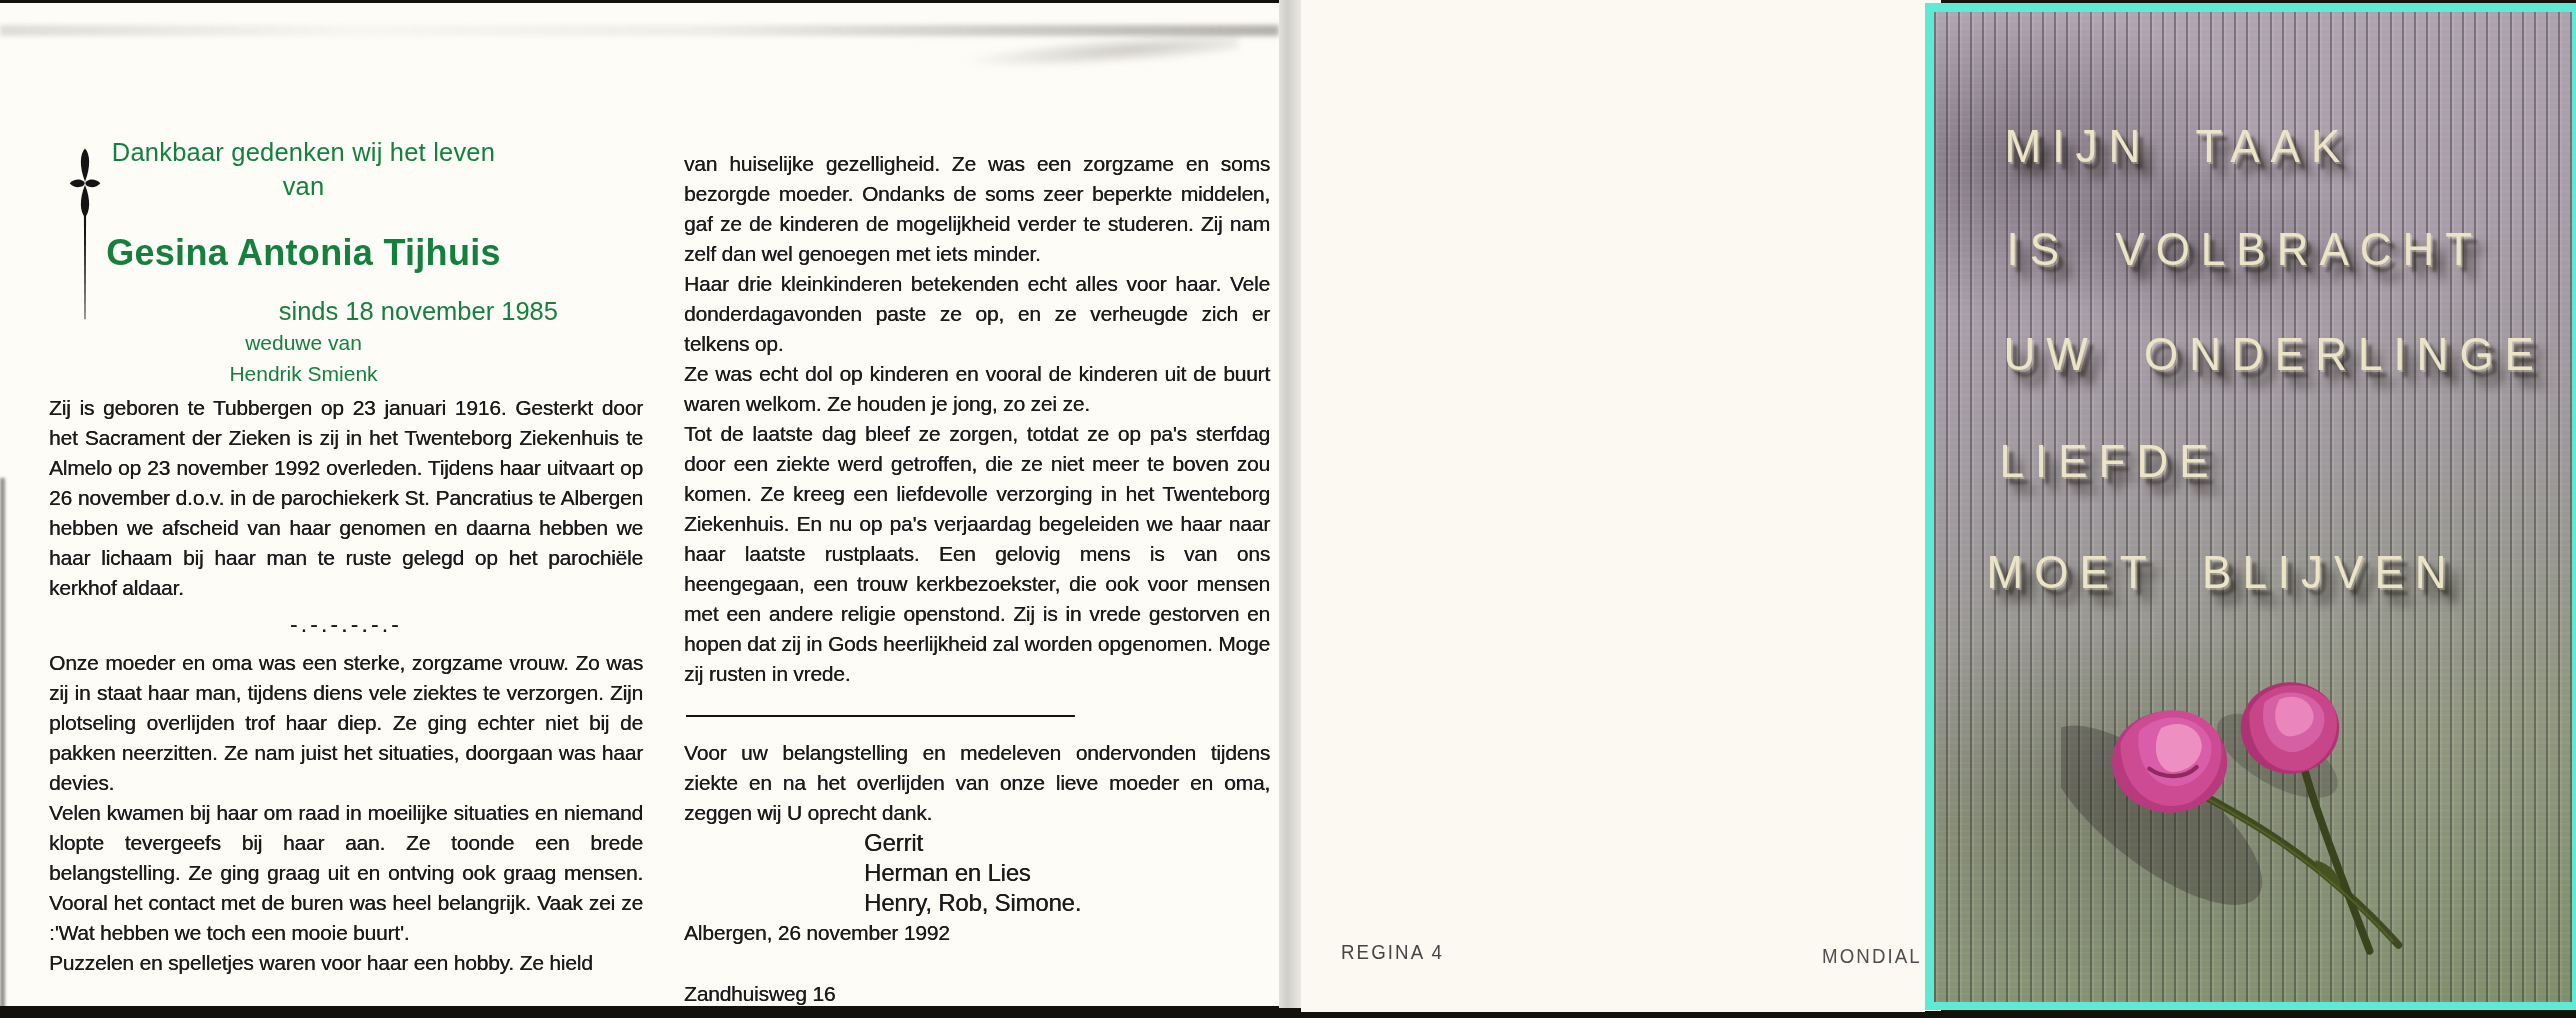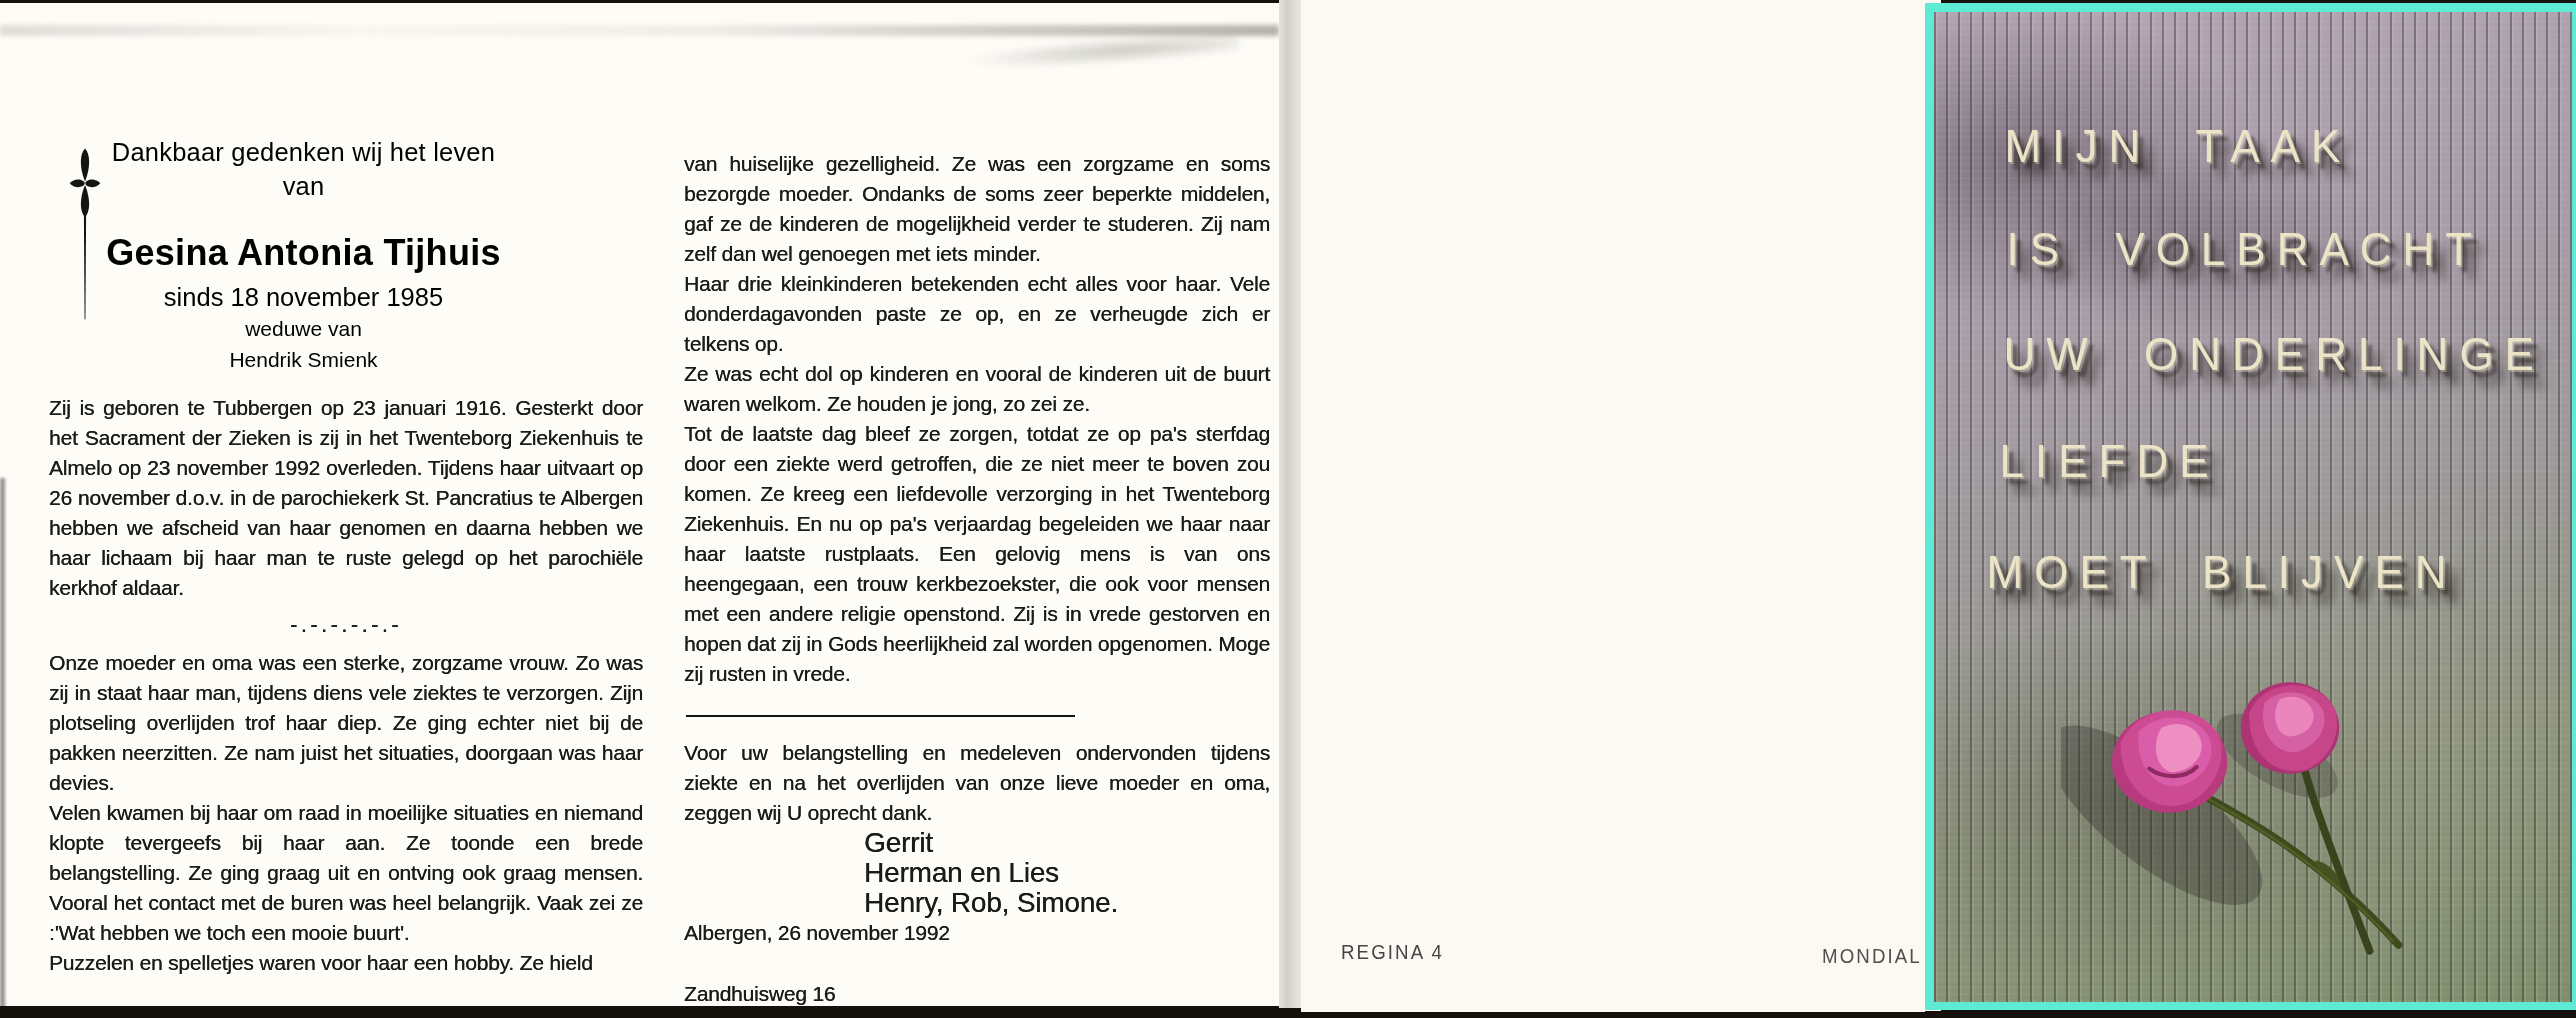--- a/index.html
+++ b/index.html
@@ -27,40 +27,40 @@
     filter:blur(3.4px);transform:rotate(-4deg);
   }
   .left-edge-shadow{
     position:absolute;left:0;top:475px;width:5.1px;height:531px;
     background:rgba(20,18,15,.45);filter:blur(1.7px);
   }
 
   .cross{position:absolute;left:68px;top:143px;}
 
   .header-block{
-    position:absolute;left:49px;top:132px;width:509px;text-align:center;color:#000000;
+    position:absolute;left:49px;top:132px;width:509px;text-align:center;color:#15803d;
   }
   .header-block .intro{font-size:25.5px;line-height:34px;letter-spacing:0.2px;}
   .header-block .deceased-name{font-size:36px;font-weight:700;letter-spacing:0.3px;margin-top:29px;}
-  .header-block .since{font-size:25.5px;line-height:31px;margin-top:8px;}
+  .header-block .since{font-size:25.5px;line-height:31px;margin-top:22px;text-align:right;}
   .header-block .subline{font-size:21px;line-height:31px;}
 
   .body-text{font-size:21px;line-height:30px;color:#1b1b1b;text-align:justify;letter-spacing:-0.2px;}
   .body-text p{margin:0;text-shadow:0.3px 0 0 currentColor;}
 
   .col-left{position:absolute;left:49px;top:390px;width:594px;}
   .divider-dots{
     text-align:center;font-size:22px;letter-spacing:3.4px;margin:6.8px 0 7.6px 0;
     text-shadow:0.3px 0 0 currentColor;
   }
 
   .col-right{position:absolute;left:684px;top:136px;width:586px;margin-top:10px;}
   .rule{width:389px;height:2.5px;background:#141414;margin:25.5px 0 20.4px 1.7px;}
   .signatories{margin-left:180px;}
-  .signatories div{font-size:28px;line-height:30px;text-shadow:0.3px 0 0 #1b1b1b;}
+  .signatories div{font-size:24px;line-height:30px;text-shadow:0.3px 0 0 #1b1b1b;}
   .place-date,.address{font-size:21px;line-height:30px;text-shadow:0.3px 0 0 #1b1b1b;}
   .address{margin-top:31px;}
 
   
   .card-gap{
     position:absolute;left:1279px;top:0;width:22px;height:1019px;
     background:linear-gradient(90deg,#e3e2dd,#cfcec9 35%,#dddcd7 70%,#e9e8e3);
   }
 
   

